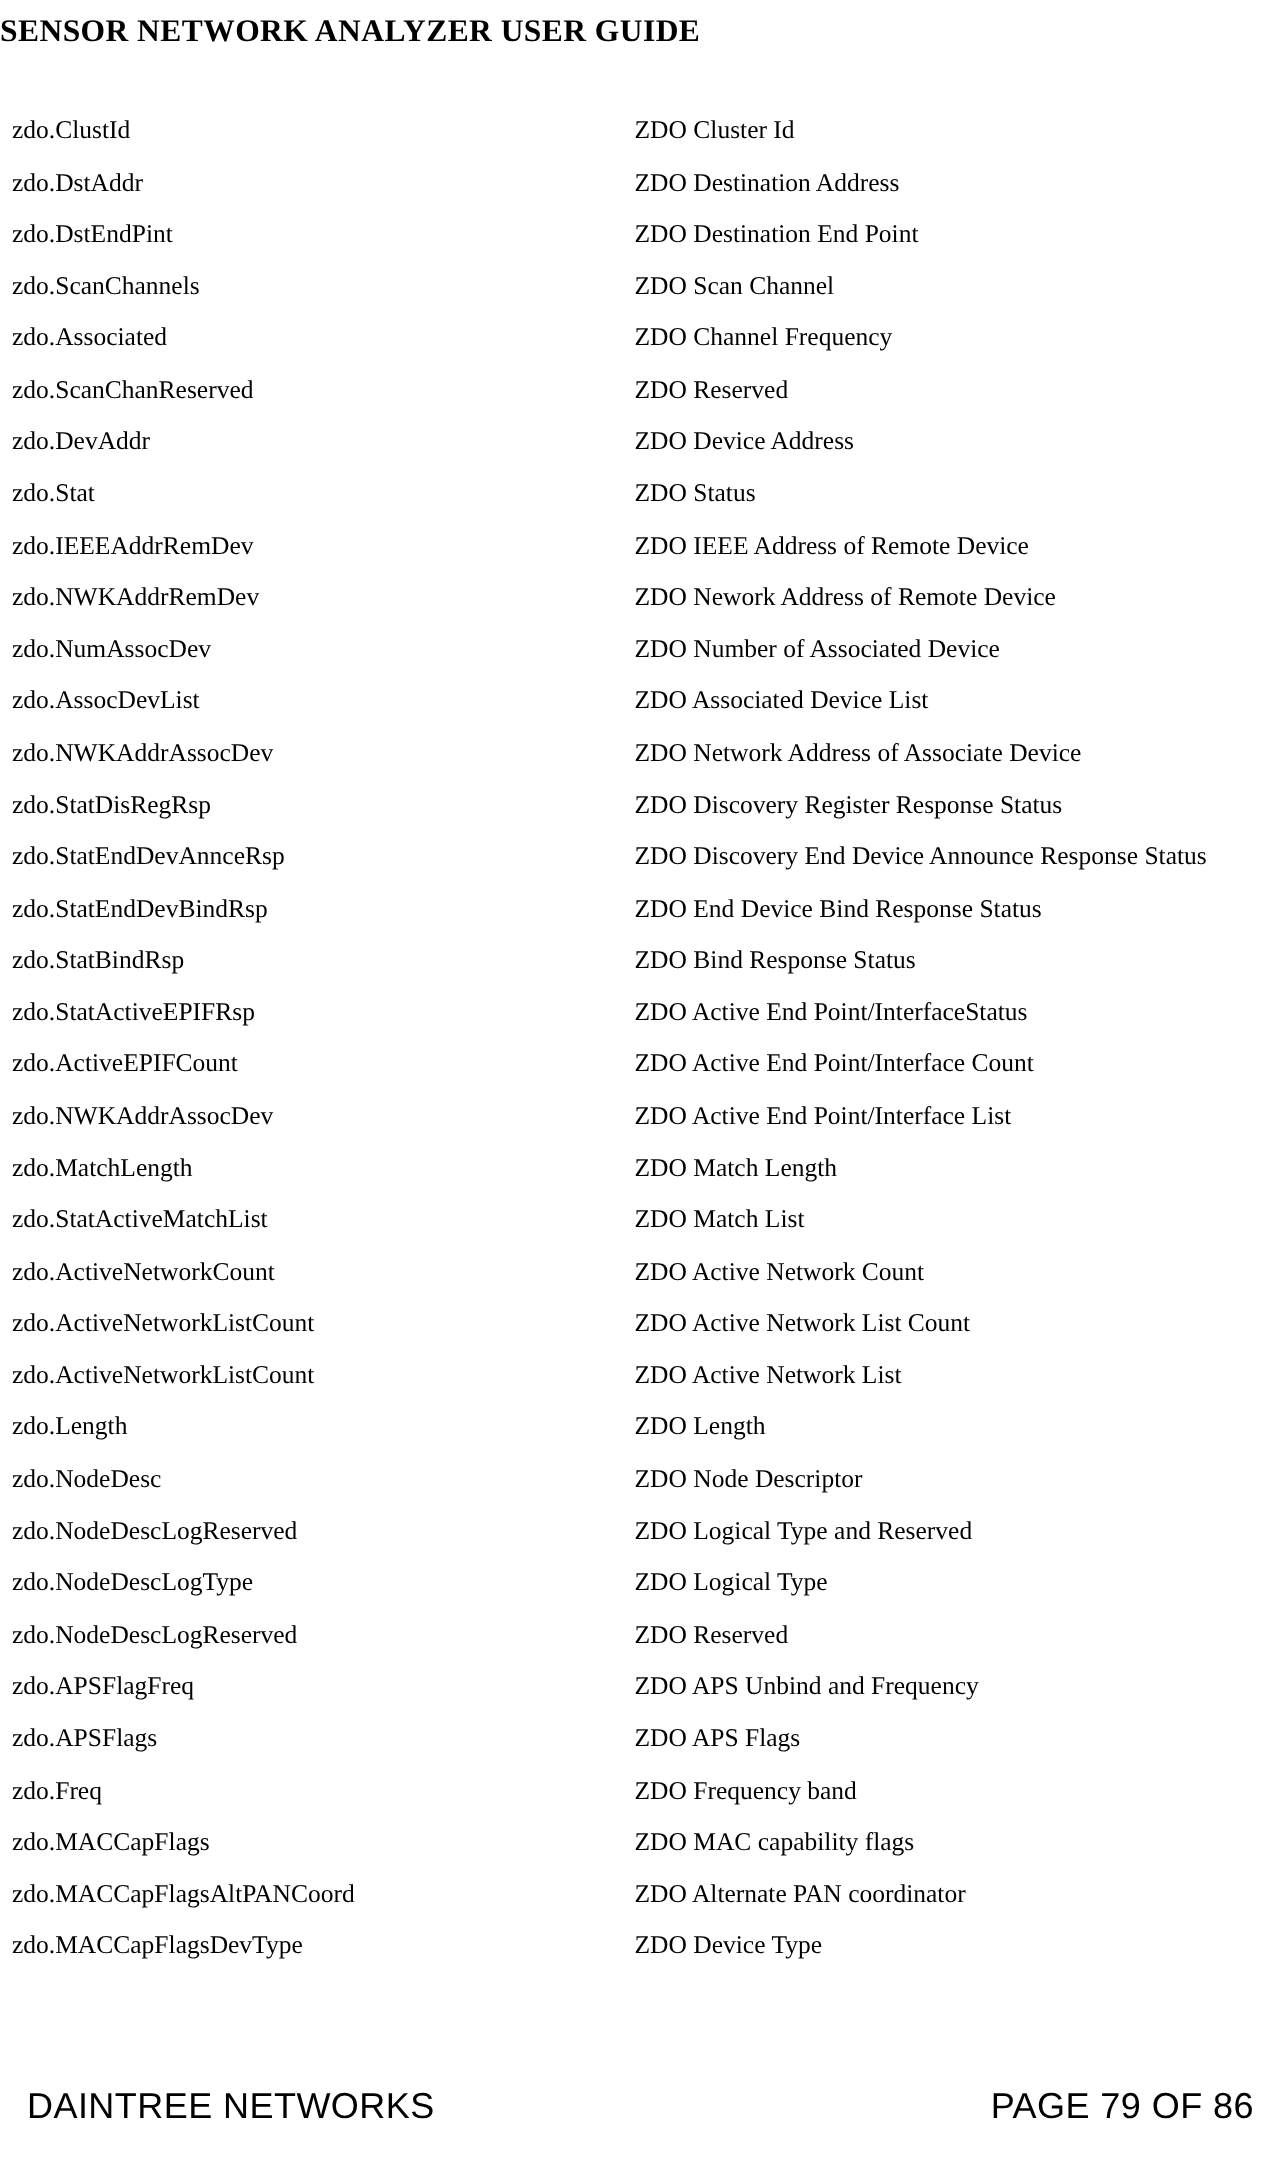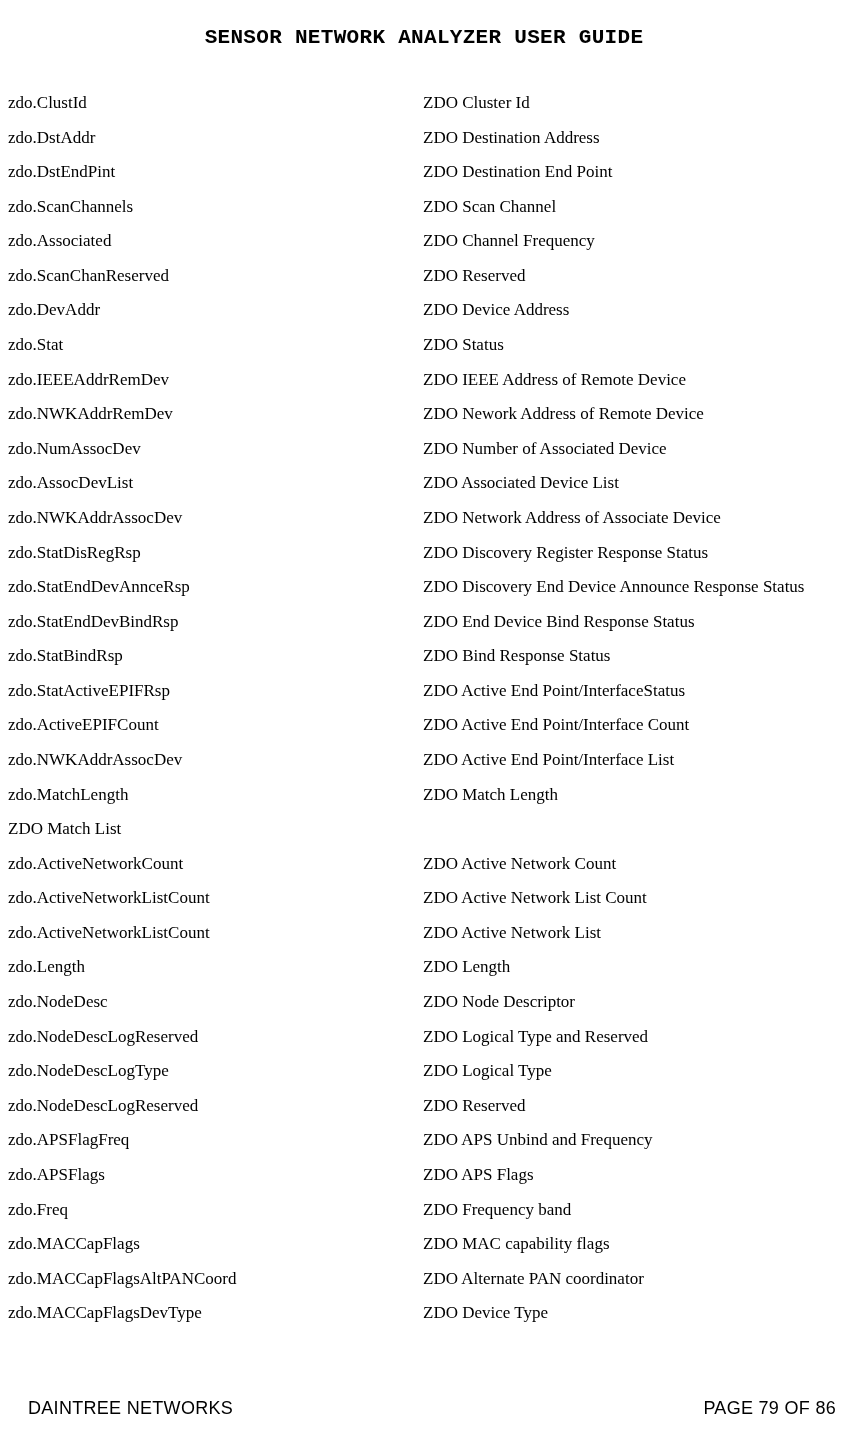--- a/index.html
+++ b/index.html
@@ -10,25 +10,24 @@
     body {
       width: 848px;
       height: 1447px;
       background: #ffffff;
       font-family: Georgia, 'Times New Roman', serif;
       color: #000000;
       padding: 0;
       position: relative;
     }
     .page-title {
-      font-family: Liberation Mono, monospace;
+      font-family: Liberation Serif, serif;
       font-weight: bold;
       font-size: 21px;
-      text-align: center;
-      margin-top: 26px;
+      margin-top: 8px;
       margin-bottom: 44px;
       letter-spacing: 0.3px;
     }
     .content {
       padding: 0 8px 0 8px;
       margin-top: 24px;
     }
     .row {
       display: flex;
       margin-bottom: 14.2px;
@@ -44,23 +43,23 @@
       flex: 1;
       font-family: Liberation Serif, serif;
     }
     .footer {
       position: absolute;
       bottom: 28px;
       left: 0;
       right: 0;
       display: flex;
       justify-content: space-between;
-      padding: 0 12px 0 28px;
+      padding: 0 12px 0 18px;
       font-family: Arial, Helvetica, sans-serif;
-      font-size: 18px;
+      font-size: 24px;
       letter-spacing: 0.3px;
     }
   </style>
 </head>
 <body>
 
 <h1 class="page-title">SENSOR NETWORK ANALYZER USER GUIDE</h1>
 
 <div class="content" id="rows-container">
     <div class="row">
@@ -141,20 +140,21 @@
     </div>
     <div class="row">
       <div class="col-key">zdo.NWKAddrAssocDev</div>
       <div class="col-desc">ZDO Active End Point/Interface List</div>
     </div>
     <div class="row">
       <div class="col-key">zdo.MatchLength</div>
       <div class="col-desc">ZDO Match Length</div>
     </div>
     <div class="row">
+      <div class="col-key">zdo.StatActiveMatchList</div>
       <div class="col-desc">ZDO Match List</div>
     </div>
     <div class="row">
       <div class="col-key">zdo.ActiveNetworkCount</div>
       <div class="col-desc">ZDO Active Network Count</div>
     </div>
     <div class="row">
       <div class="col-key">zdo.ActiveNetworkListCount</div>
       <div class="col-desc">ZDO Active Network List Count</div>
     </div>

